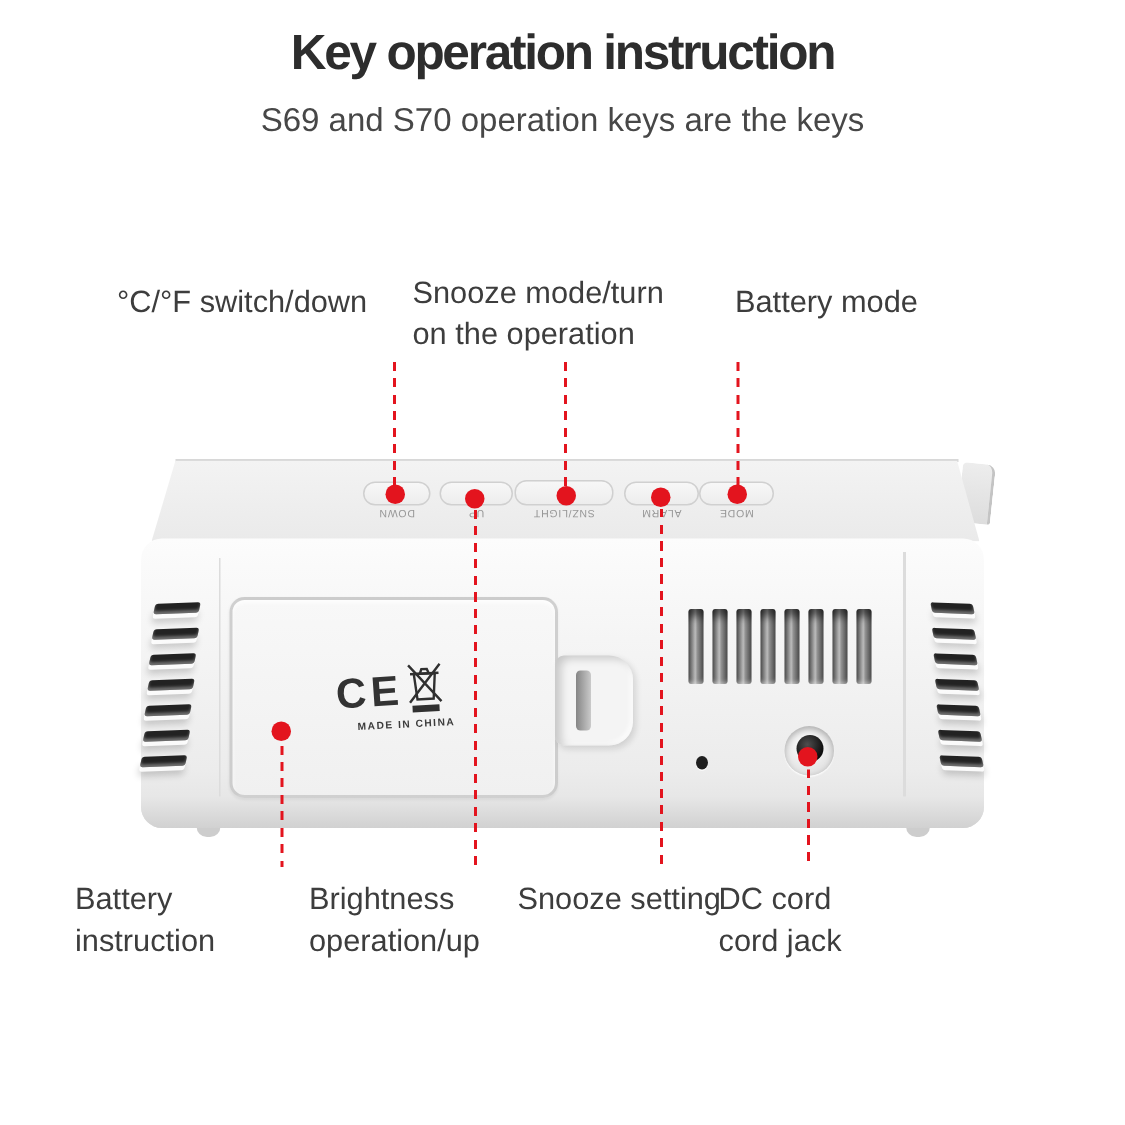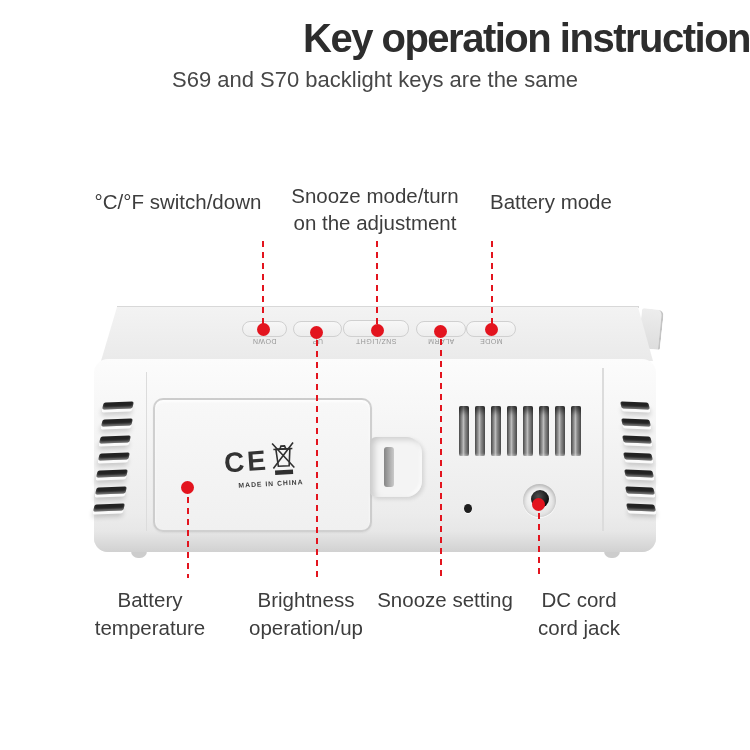--- a/index.html
+++ b/index.html
@@ -1,25 +1,25 @@
 <!DOCTYPE html>
 <html><head>
 <meta charset="utf-8">
 <style>
   html,body{margin:0;padding:0;background:#fff;}
   .stage{position:relative;width:750px;height:750px;background:#ffffff;overflow:hidden;
          font-family:"Liberation Sans","DejaVu Sans",sans-serif;}
   
-  .title{position:absolute;top:16px;left:0;width:750px;text-align:right;
-         font-size:40px;font-weight:bold;letter-spacing:-1.5px;color:#2d2d2d;}
+  .title{position:absolute;top:16px;left:0;width:750px;text-align:center;
+         font-size:33px;font-weight:bold;letter-spacing:-1.5px;color:#2d2d2d;}
   .subtitle{position:absolute;top:67px;left:0;width:750px;text-align:center;
             font-size:22px;color:#474747;}
   
   .lbl{position:absolute;font-size:20.5px;line-height:27px;color:#3d3d3d;width:200px;}
-  .lbl.center{text-align:center;}
+  .lbl.center{text-align:left;}
   .lbl.left{text-align:left;}
   
   .vline{position:absolute;width:2px;z-index:5;
          background-image:repeating-linear-gradient(180deg,#e3141e 0 6px,rgba(0,0,0,0) 6px 11px);}
   .dot{position:absolute;width:13px;height:13px;border-radius:50%;background:#e3141e;z-index:6;}
   
   .protrusion{position:absolute;left:640px;top:309px;width:20px;height:40px;z-index:0;
               background:linear-gradient(180deg,#ededed,#dddddd);border-right:2px solid #c4c4c4;
               border-radius:3px 6px 2px 2px;transform:rotate(6deg);}
   .topface{position:absolute;left:101px;top:307px;width:552px;height:54px;z-index:1;
@@ -66,28 +66,28 @@
         box-shadow:inset 0 2px 4px rgba(0,0,0,.25),0 1px 1px rgba(255,255,255,.8);}
   .jackpin{position:absolute;left:531px;top:490px;width:18px;height:18px;border-radius:50%;z-index:3;
            background:radial-gradient(circle at 40% 35%,#4f4f4f,#0d0d0d 70%);}
 </style>
 </head>
 <body>
 
 <div class="stage">
 
   <div class="title">Key operation instruction</div>
-  <div class="subtitle">S69 and S70 backlight keys are the same</div>
+  <div class="subtitle">S69 and S70 operation keys are the keys</div>
 
   <div class="lbl center" style="left:78px;top:188px;">
     <div>°C/°F switch/down</div>
   </div>
   <div class="lbl center" style="left:275px;top:182px;">
     <div>Snooze mode/turn</div>
-    <div>on the adjustment</div>
+    <div>on the operation</div>
   </div>
   <div class="lbl left" style="left:490px;top:188px;">
     <div>Battery mode</div>
   </div>
 
   <div class="vline" style="left:262px;top:241px;height:84px;"></div>
   <div class="vline" style="left:376px;top:241px;height:85px;"></div>
   <div class="vline" style="left:491px;top:241px;height:84px;"></div>
 
   <div class="protrusion"></div>
@@ -167,21 +167,21 @@
 
   <div class="dot" style="left:181px;top:481px;"></div>
   <div class="vline" style="left:187px;top:497px;height:81px;"></div>
   <div class="vline" style="left:316px;top:340px;height:240px;"></div>
   <div class="vline" style="left:440px;top:339px;height:241px;"></div>
   <div class="dot" style="left:532px;top:498px;"></div>
   <div class="vline" style="left:538px;top:513px;height:65px;"></div>
 
   <div class="lbl center" style="left:50px;top:586px;line-height:28px;">
     <div>Battery</div>
-    <div>temperature</div>
+    <div>instruction</div>
   </div>
   <div class="lbl center" style="left:206px;top:586px;line-height:28px;">
     <div>Brightness</div>
     <div>operation/up</div>
   </div>
   <div class="lbl center" style="left:345px;top:586px;line-height:28px;">
     <div>Snooze setting</div>
   </div>
   <div class="lbl center" style="left:479px;top:586px;line-height:28px;">
     <div>DC cord</div>

